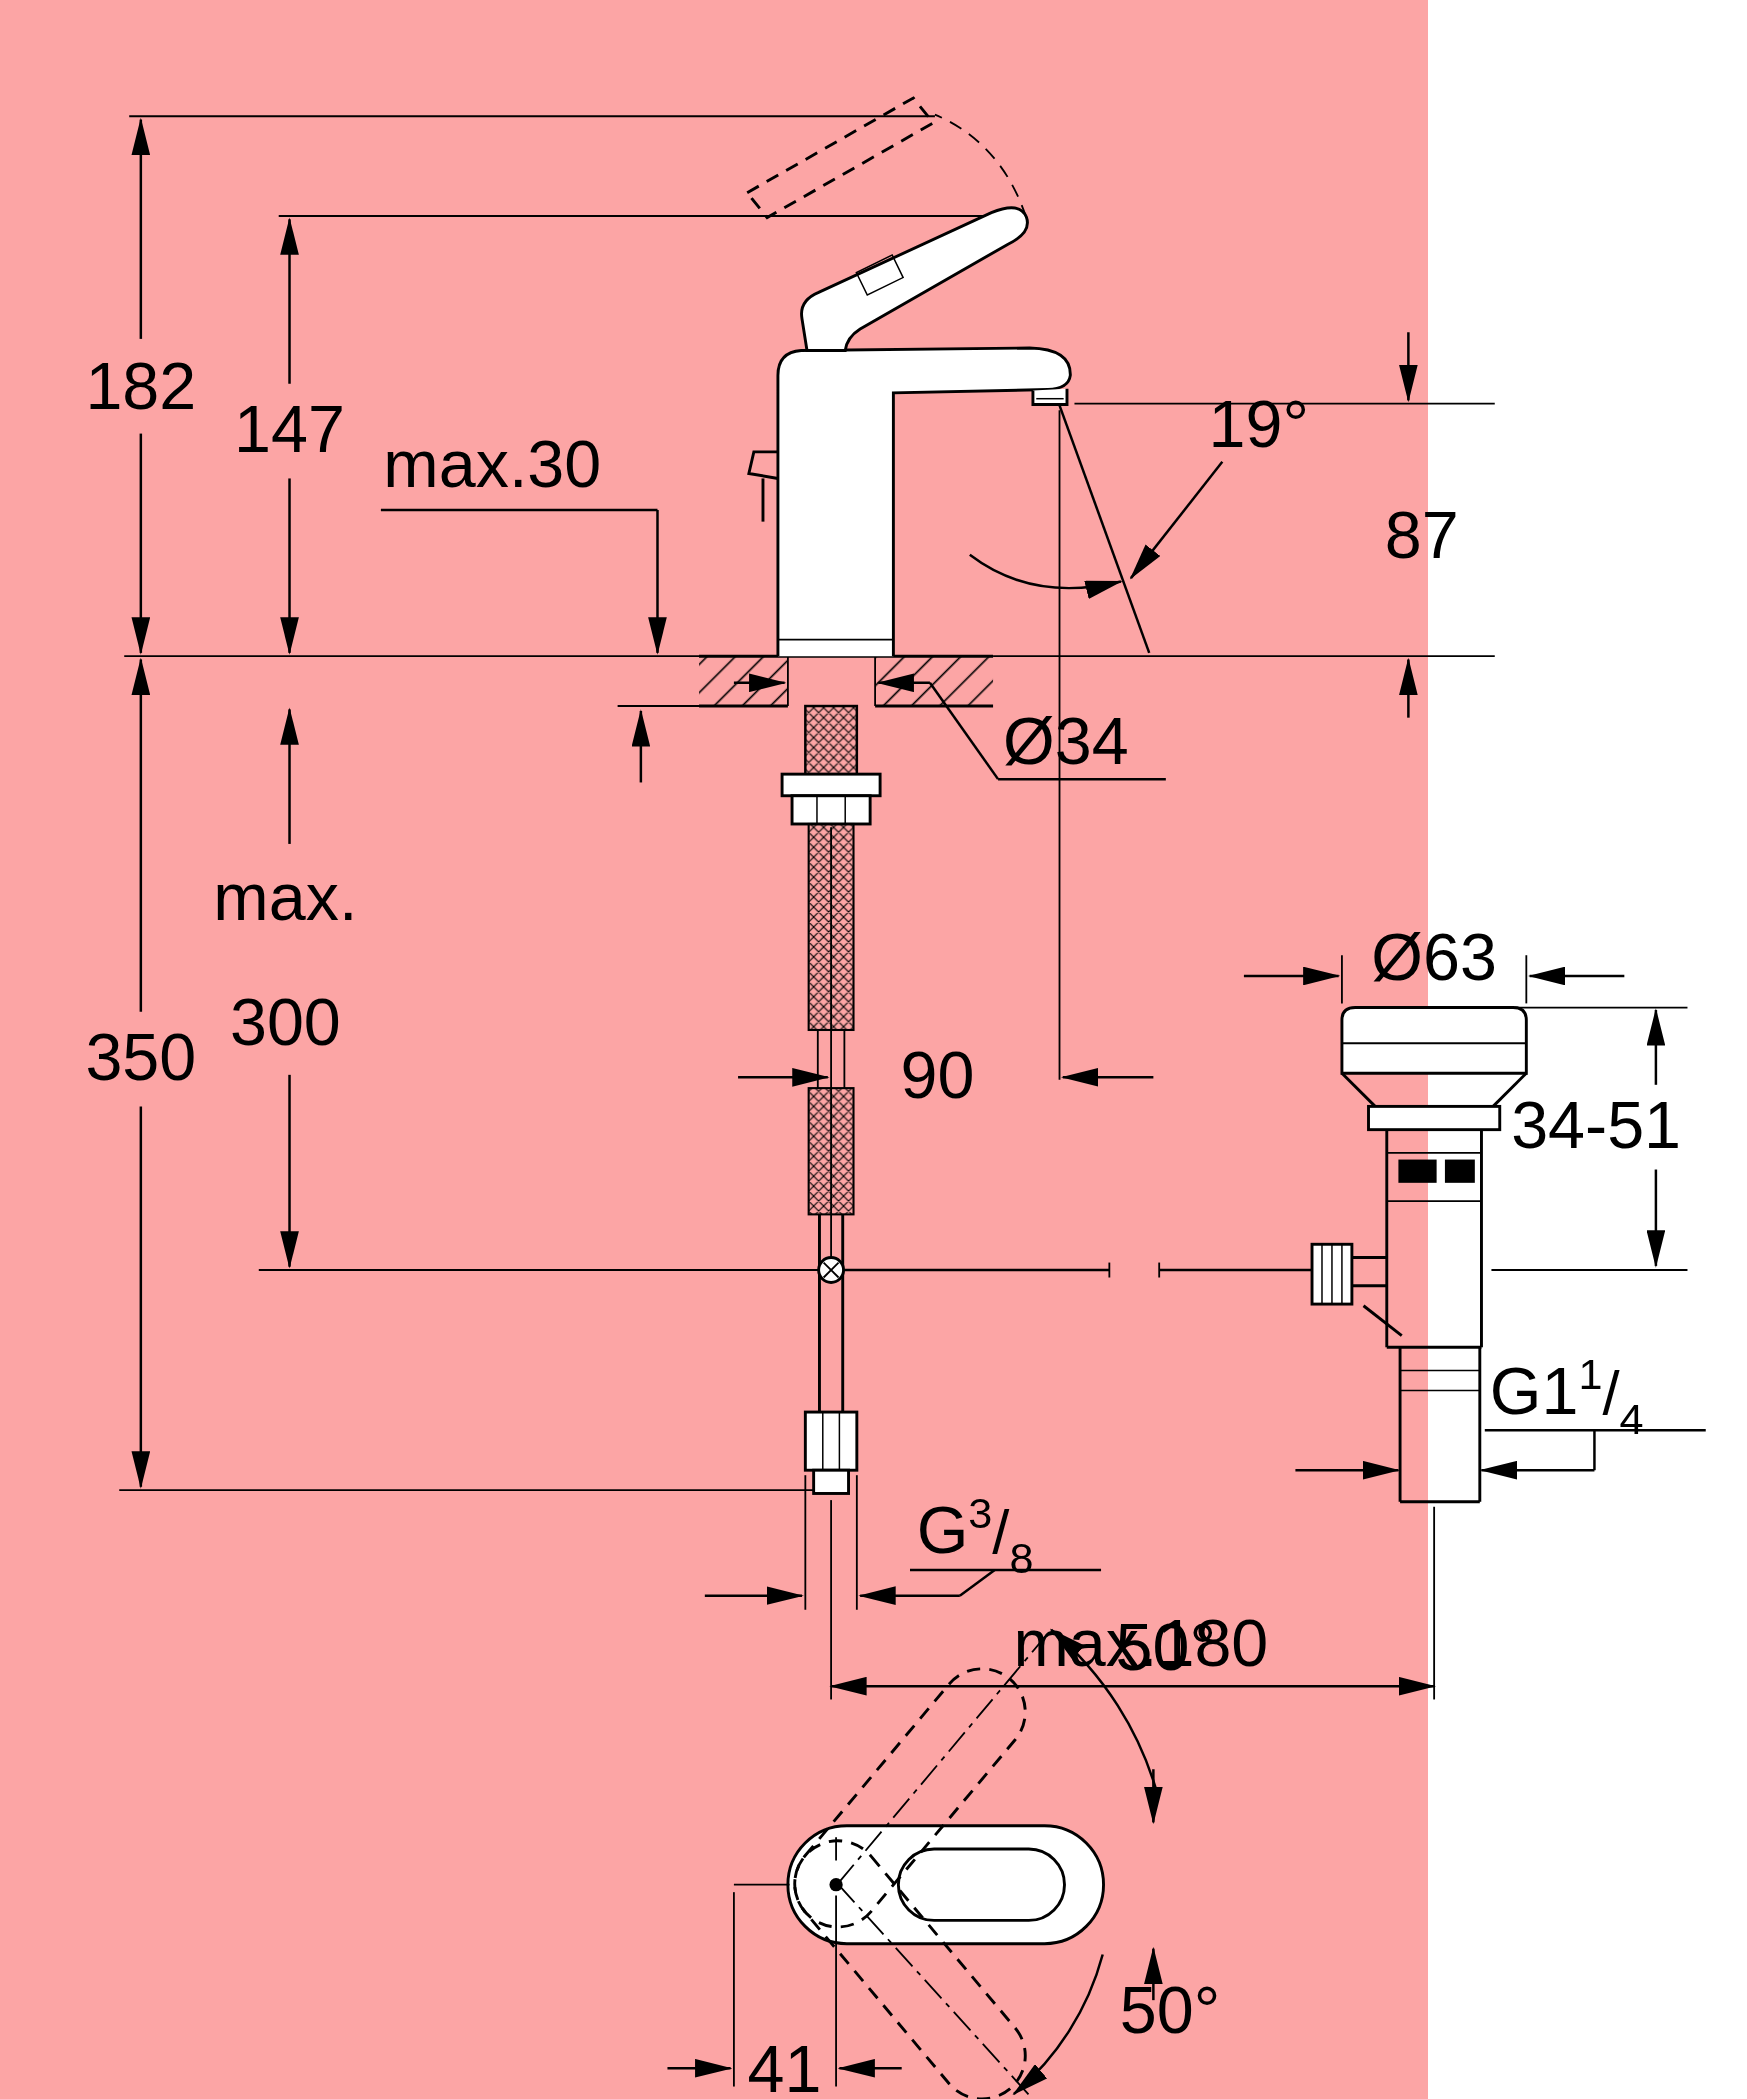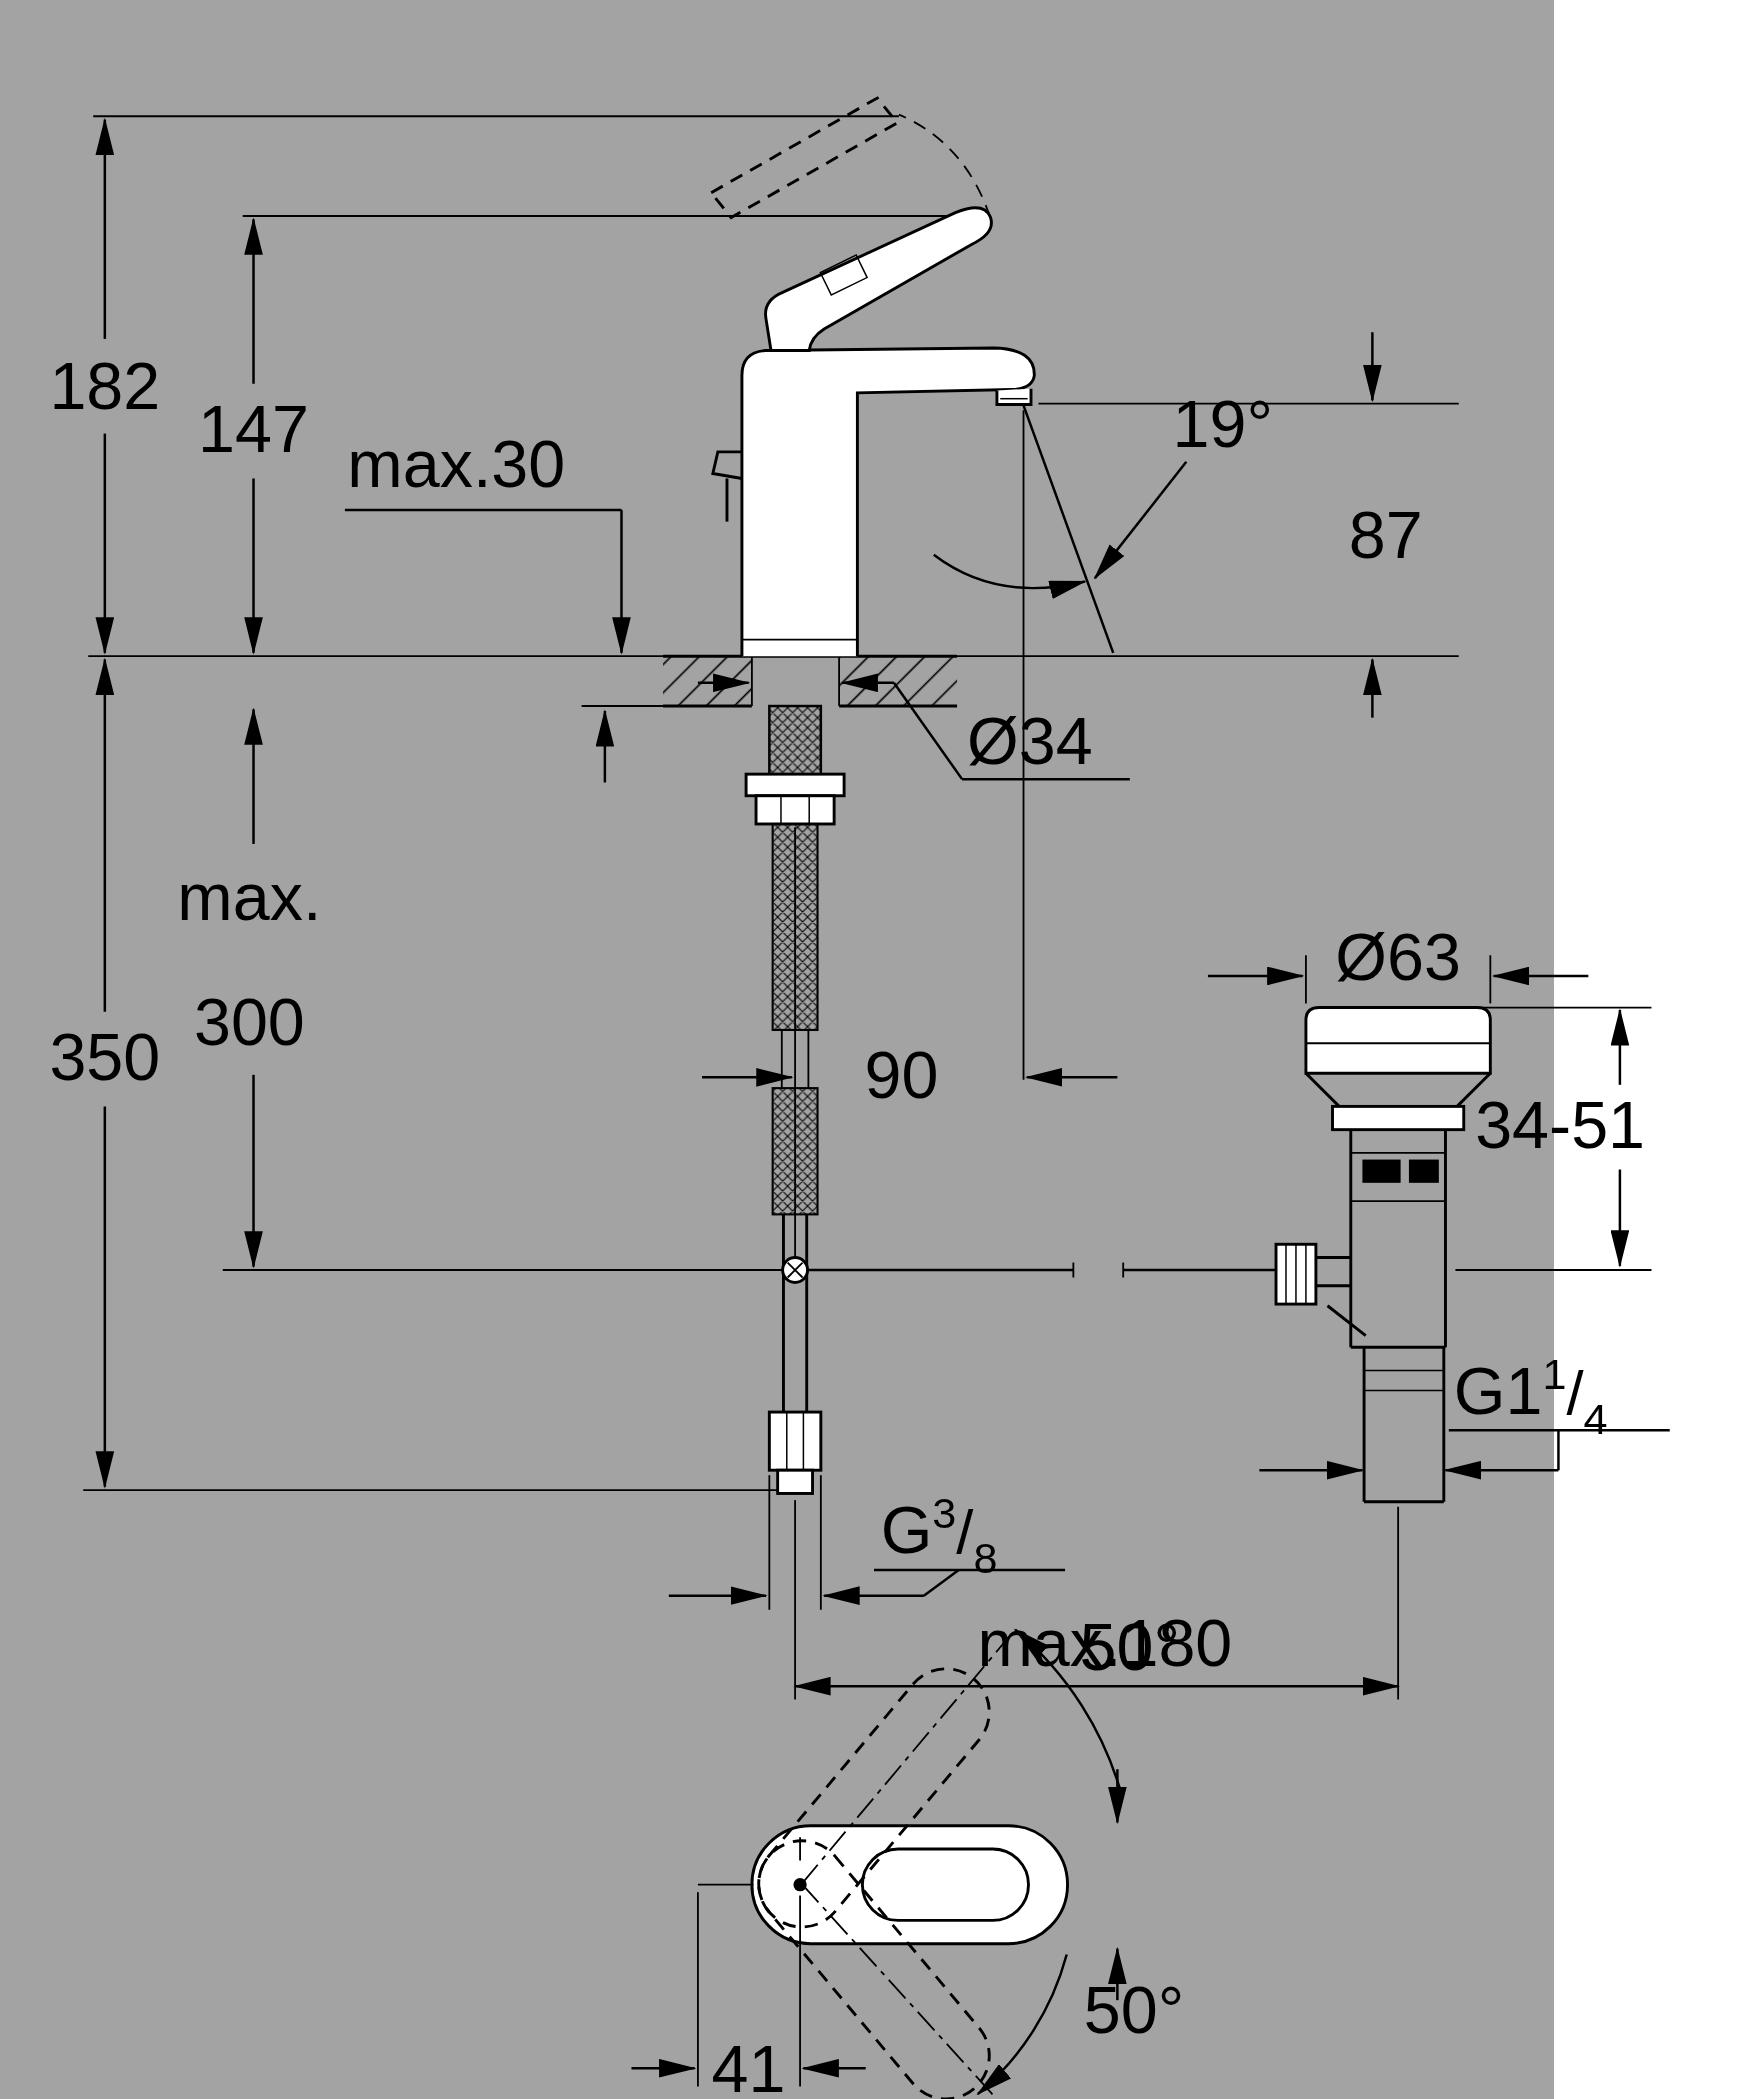--- a/index.html
+++ b/index.html
@@ -1,16 +1,16 @@
 <!DOCTYPE html>
 <html style="font-size:13.3px"><head>
 <meta charset="utf-8">
 <style>
   html,body{margin:0;padding:0;background:#ffffff;}
-  #canvas{width:1554px;height:2099px;background:#a3a3a3;position:relative;}
+  #canvas{width:1392px;height:2099px;background:#fca5a5;position:relative;padding-left:36px;}
   svg{display:block;}
   .ext{stroke:#000;stroke-width:2.2;fill:none;}
   .dim{stroke:#000;stroke-width:3;fill:none;}
   .obj{stroke:#000;stroke-width:3.5;fill:none;}
   .objf{stroke:#000;stroke-width:3.5;fill:#ffffff;}
   .thin{stroke:#000;stroke-width:1.8;fill:none;}
   .dsh{stroke-dasharray:16 11;}
   .dd{stroke-dasharray:30 8 6 8;}
   text{font-family:"Liberation Sans","DejaVu Sans",sans-serif;font-size:80px;fill:#000;}
   .mid{text-anchor:middle;}

